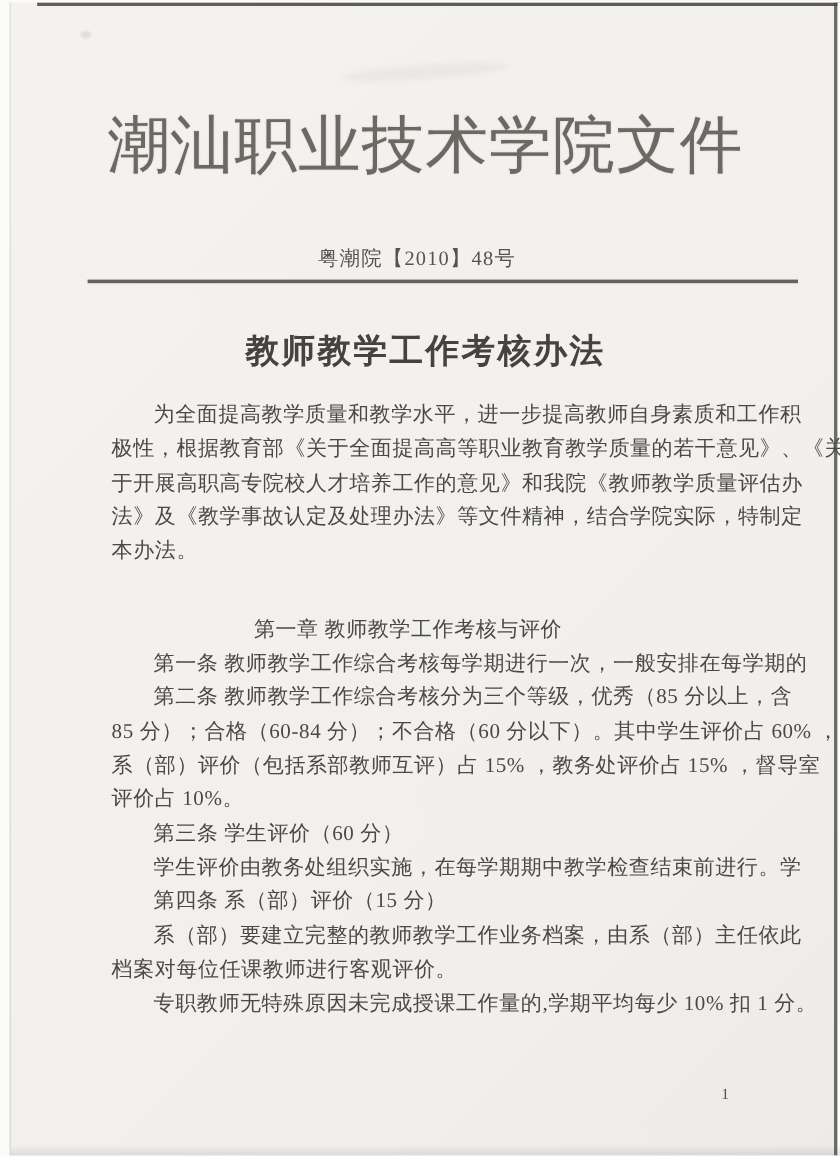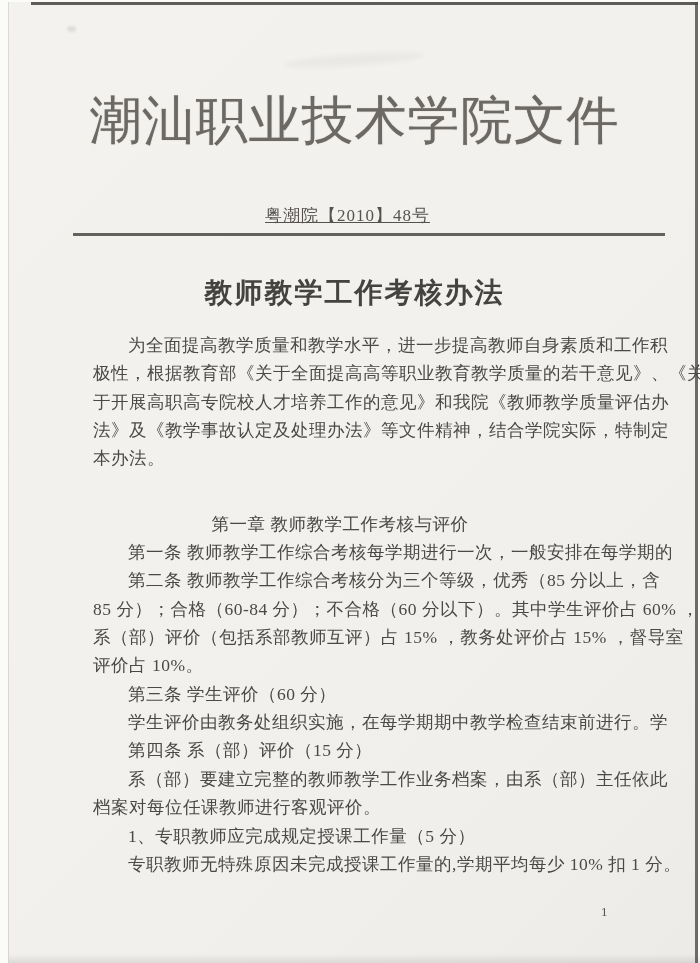--- a/index.html
+++ b/index.html
@@ -93,21 +93,20 @@
     position: absolute;
     top: 202px;
     left: 0;
     width: 100%;
     text-align: center;
     font-size: 17px;
     letter-spacing: 1px;
     color: #56534f;
     padding-right: 14px;
     box-sizing: border-box;
-    text-decoration: underline;
   }
   .header-rule {
     position: absolute;
     top: 231px;
     left: 64px;
     width: 592px;
     height: 3px;
     background: #4f4d49;
     opacity: 0.88;
   }
@@ -173,18 +172,17 @@
     <div class="ln li">第一条  教师教学工作综合考核每学期进行一次，一般安排在每学期的</div>
     <div class="ln li">第二条  教师教学工作综合考核分为三个等级，优秀（85 分以上，含</div>
     <div class="ln">85 分）；合格（60-84 分）；不合格（60 分以下）。其中学生评价占 60% ，</div>
     <div class="ln">系（部）评价（包括系部教师互评）占 15% ，教务处评价占 15% ，督导室</div>
     <div class="ln">评价占 10%。</div>
     <div class="ln li">第三条  学生评价（60 分）</div>
     <div class="ln li">学生评价由教务处组织实施，在每学期期中教学检查结束前进行。学</div>
     <div class="ln li">第四条  系（部）评价（15 分）</div>
     <div class="ln li">系（部）要建立完整的教师教学工作业务档案，由系（部）主任依此</div>
     <div class="ln">档案对每位任课教师进行客观评价。</div>
-    <div class="ln li">1、专职教师应完成规定授课工作量（5 分）</div>
     <div class="ln li">专职教师无特殊原因未完成授课工作量的,学期平均每少 10% 扣 1 分。</div>
   </div>
 
   <div class="page-number">1</div>
 </div>
 
 </body></html>

